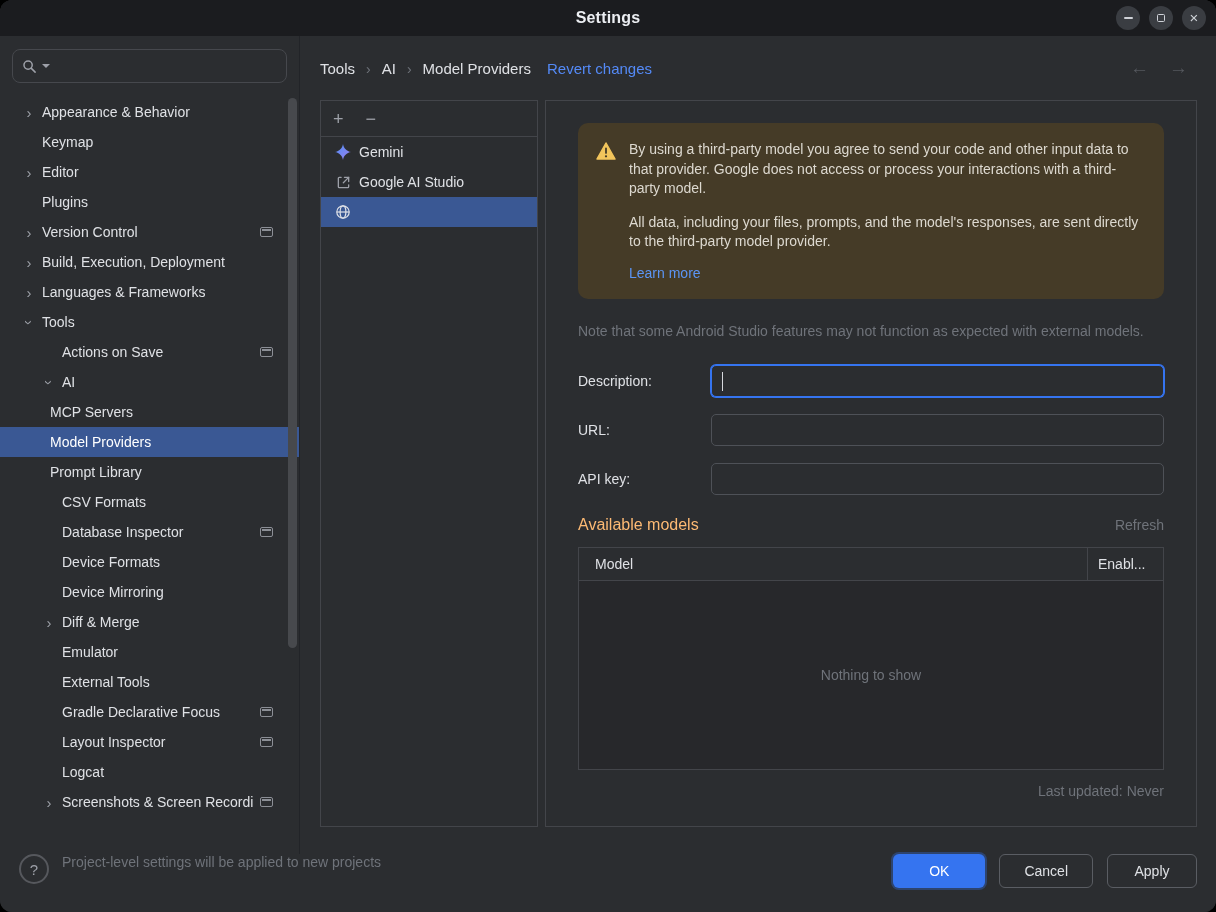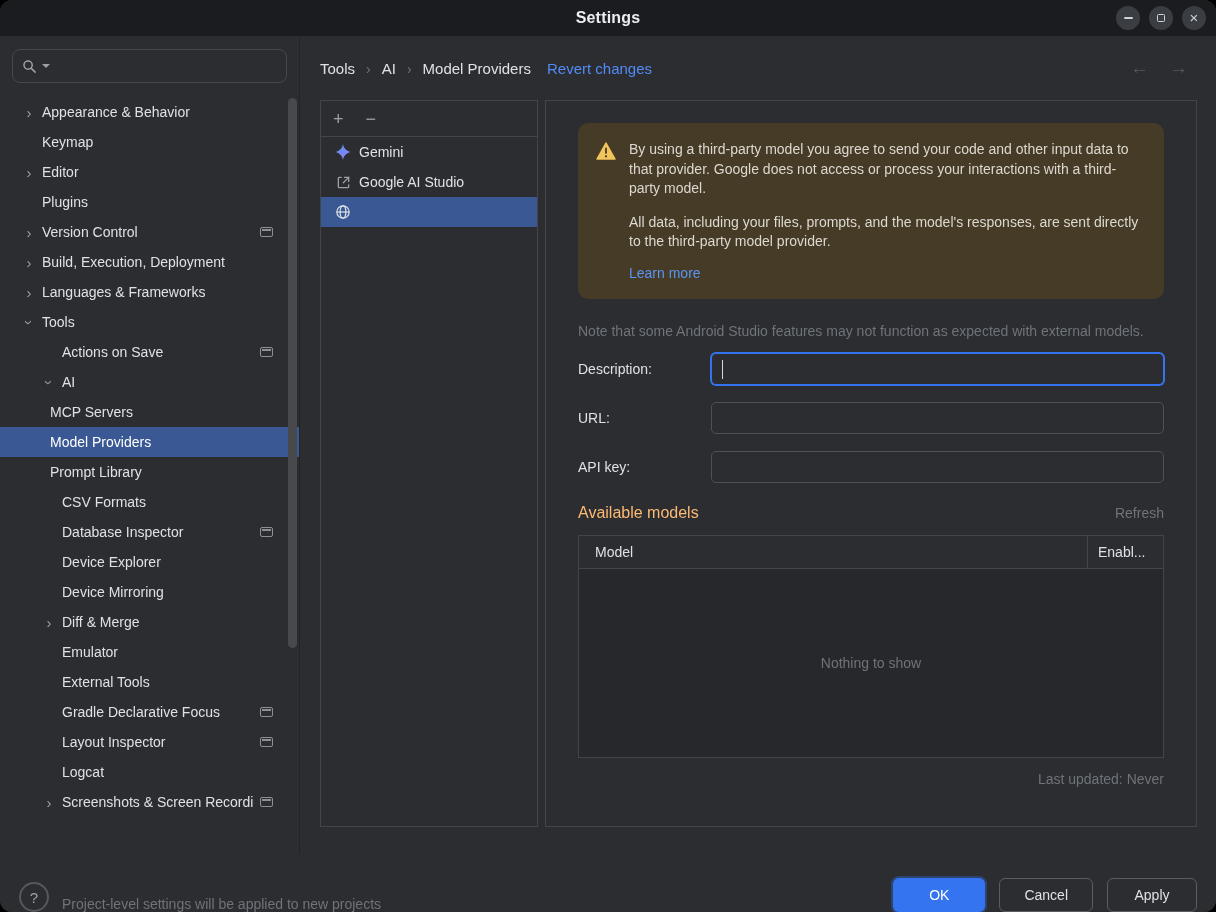--- a/index.html
+++ b/index.html
@@ -78,21 +78,21 @@
   .detail { position:absolute; left:245px; top:64px; width:652px; height:727px;
             border:1px solid #43454a; background:#2b2d30; padding:22px 32px 20px; overflow:hidden; }
   .banner { background:#453b27; border-radius:10px; padding:17px 18px 15px;
             display:flex; gap:13px; color:#ddd9d0; font-size:14px; line-height:1.4; }
   .banner .txt p { margin:0 0 14px; max-width:552px; }
   .banner .txt p + p { margin-bottom:12px; }
   .learn { color:#5b95f5; cursor:pointer; }
   .extnote { margin-top:24px; color:#6f737a; font-size:14px; }
 
   .frow { display:flex; align-items:center; margin-top:17px; }
-  .frow.first { margin-top:14px; }
+  .frow.first { margin-top:26px; }
   .flabel { width:133px; font-size:14px; color:#dfe1e5; flex:0 0 auto; }
   .field { flex:1; height:32px; border:1px solid #4e5157; border-radius:5px;
            background:#2b2d30; position:relative; display:flex; align-items:center; padding:0 9px; }
   .field input { width:100%; background:transparent; border:none; outline:none;
                  color:#dfe1e5; font-size:14px; font-family:inherit; }
   .field.focused { border-color:#3574f0; box-shadow:0 0 0 1px #3574f0; }
   .caret { position:absolute; left:10px; top:6px; width:1px; height:19px;
            background:#d6d8dd; animation:blink 1.1s steps(1) infinite; }
   @keyframes blink { 50% { opacity:0; } }
 
@@ -105,21 +105,21 @@
   .thead { display:flex; height:33px; border-bottom:1px solid #43454a;
            align-items:stretch; font-size:14px; color:#dfe1e5; flex:0 0 auto; }
   .th-name { flex:1; display:flex; align-items:center; padding-left:16px; }
   .th-enabled { width:76px; border-left:1px solid #43454a; display:flex;
                 align-items:center; padding-left:10px; }
   .tbody { flex:1; background:#27282b; display:flex; align-items:center;
            justify-content:center; color:#6f737a; font-size:14px; }
   .lastupd { text-align:right; color:#6f737a; font-size:14px; margin-top:13px; }
 
   
-  .footer { height:58px; display:flex; align-items:flex-end; padding:0 19px; gap:13px;
+  .footer { height:58px; display:flex; align-items:flex-start; padding:0 19px; gap:13px;
             background:#2b2d30; }
   .help { width:30px; height:30px; border-radius:50%; border:2px solid #56585d;
           color:#9da0a8; display:flex; align-items:center; justify-content:center;
           font-size:15px; cursor:pointer; flex:0 0 auto; }
   .help::before { content:"?"; }
   .fnote { color:#6f737a; font-size:14px; }
   .fbtns { margin-left:auto; display:flex; gap:14px; }
   .btn { height:34px; border-radius:6px; font-size:14px; display:flex;
          align-items:center; justify-content:center; cursor:pointer; font-family:inherit; }
   .btn.primary { background:#3574f0; color:#fff; padding:0 36px;
@@ -218,21 +218,21 @@
             <span class="chev"></span>
             <span>CSV Formats</span>
           </div>
         <div class="trow lvl1">
             <span class="chev"></span>
             <span>Database Inspector</span>
             <span class="mini-screen"></span>
           </div>
         <div class="trow lvl1">
             <span class="chev"></span>
-            <span>Device Explorer</span>
+            <span>Device Formats</span>
           </div>
         <div class="trow lvl1">
             <span class="chev"></span>
             <span>Device Mirroring</span>
           </div>
         <div class="trow lvl1">
             <span class="chev c"></span>
             <span>Diff &amp; Merge</span>
           </div>
         <div class="trow lvl1">

